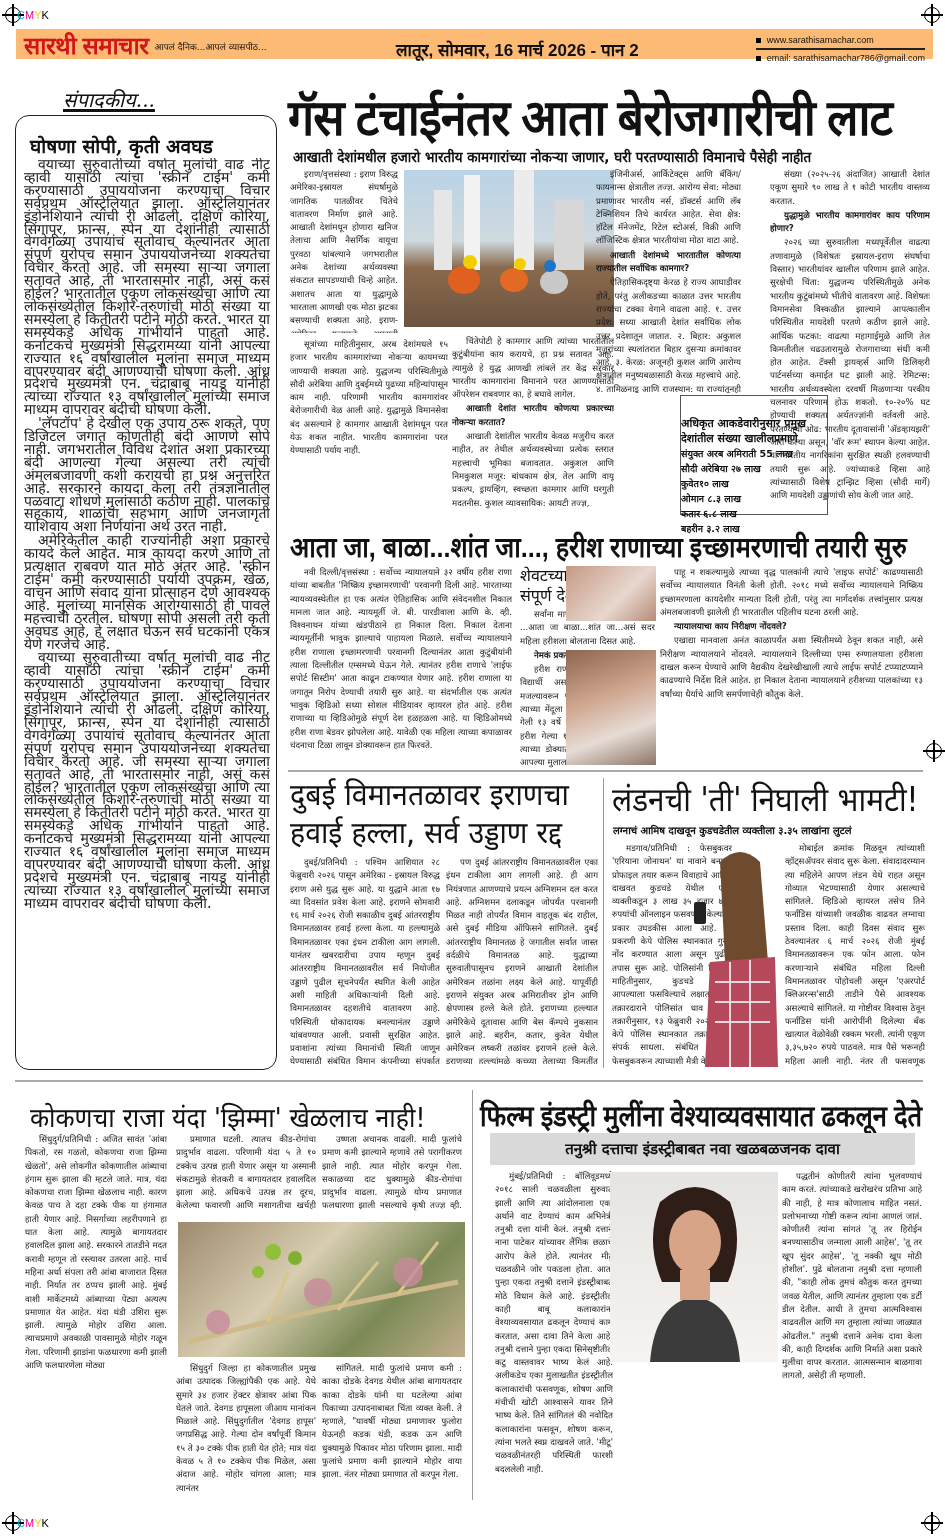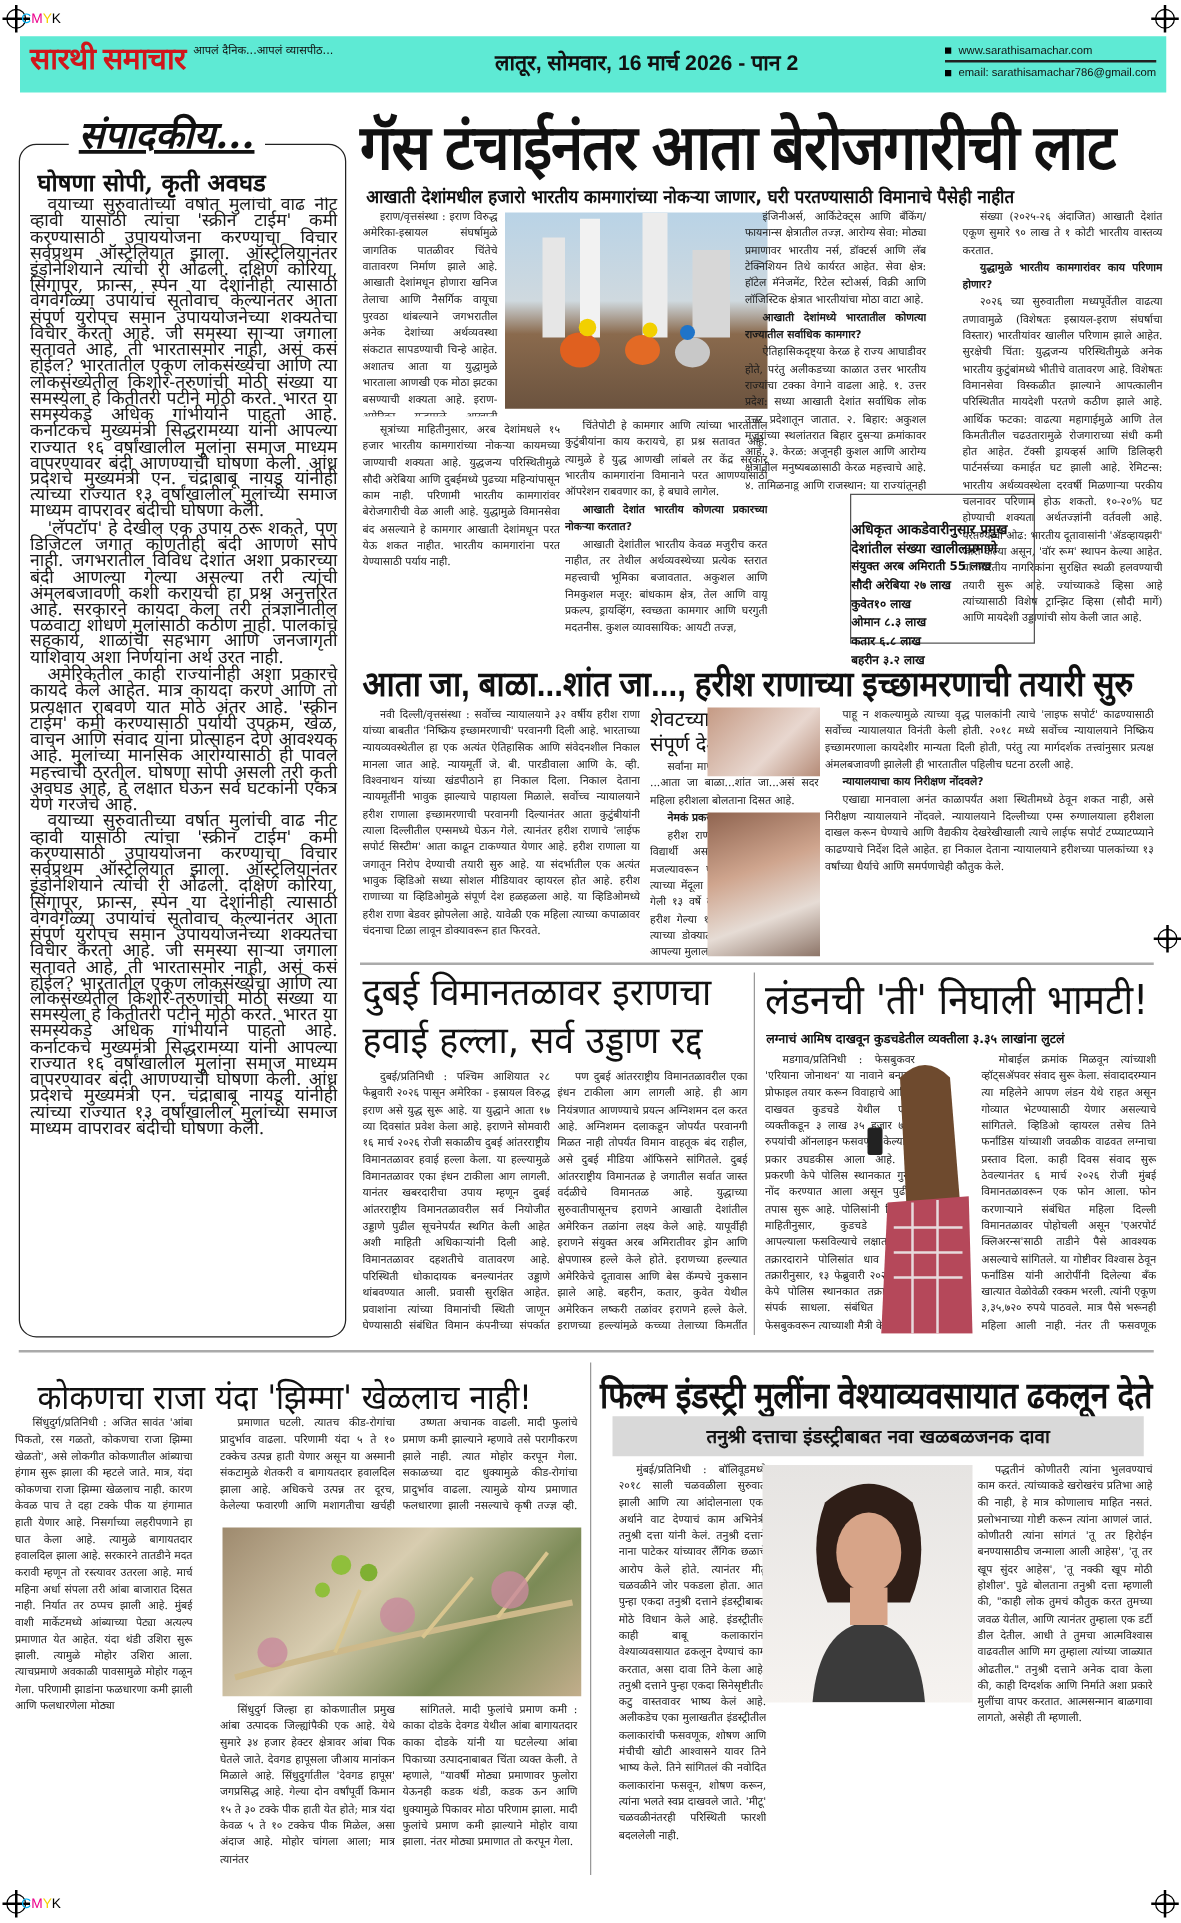--- a/index.html
+++ b/index.html
@@ -3,32 +3,32 @@
 <meta charset="utf-8">
 <style>
 *{box-sizing:border-box;margin:0;padding:0}
 body{width:945px;height:1538px;background:#fff;font-family:"DejaVu Sans",sans-serif;color:#111;position:relative;overflow:hidden}
 .reg{position:absolute;width:22px;height:22px}
 .reg:before{content:"";position:absolute;left:3px;top:3px;width:14px;height:14px;border:1.5px solid #000;border-radius:50%}
 .reg:after{content:"";position:absolute;left:10px;top:0;width:1.5px;height:22px;background:#000}
 .reg i{position:absolute;left:0;top:10px;width:22px;height:1.5px;background:#000}
 .cmyk{position:absolute;font-size:11px;font-family:"Liberation Sans",sans-serif}
 .cmyk .c{color:#00aeef}.cmyk .m{color:#ec008c}.cmyk .y{color:#f5d000}.cmyk .k{color:#000}
-.masthead{position:absolute;left:16px;top:29px;width:917px;height:45px;background:#5eead4;display:flex;padding:0 8px}
+.masthead{position:absolute;left:16px;top:29px;width:917px;height:30px;background:#fdba74;display:flex;align-items:center;padding:0 8px}
 .brand{color:#d0161b;font-weight:bold;font-size:24px;font-family:"Liberation Sans",sans-serif;letter-spacing:-0.5px}
 .tagline{font-size:9px;margin-left:6px;margin-top:4px}
 .dateline{position:absolute;left:380px;top:9px;font-size:17px;font-weight:bold;font-family:"Liberation Sans",sans-serif}
 .contact{position:absolute;right:8px;top:3px;font-size:9px;line-height:16px;font-family:"Liberation Sans",sans-serif}
 .contact div:first-child{border-bottom:2px solid #222}
 .contact span.b{display:inline-block;width:5px;height:5px;background:#000;margin-right:6px}
 .col{position:absolute;font-size:8.6px;line-height:13.3px;text-align:justify;overflow:hidden;color:#1a1a1a;font-family:"DejaVu Serif",serif}
 .col p{text-indent:14px;margin-bottom:1px}
 .col b{font-family:"DejaVu Sans",sans-serif;font-weight:bold}
 .editorial-box{position:absolute;left:15px;top:115px;width:262px;height:955px;border:1.5px solid #222;border-radius:14px}
-.editorial-title{position:absolute;left:55px;top:86px;padding:0 8px;background:#fff;font-size:30px;font-style:italic;font-weight:bold;font-family:"DejaVu Serif",serif;text-decoration:underline;text-decoration-thickness:3px}
+.editorial-title{position:absolute;left:55px;top:86px;padding:0 8px;background:#fff;font-size:20px;font-style:italic;font-weight:normal;font-family:"DejaVu Serif",serif;text-decoration:underline;text-decoration-thickness:3px}
 .ed-head{position:absolute;left:30px;top:133px;font-size:19px;font-weight:bold;font-family:"DejaVu Serif",serif}
 .headline{position:absolute;font-weight:bold;font-family:"Liberation Sans",sans-serif;white-space:nowrap;color:#111}
 .photo{position:absolute;overflow:hidden}
 .rule-v{position:absolute;width:1px;background:#999}
 .rule-h{position:absolute;height:1.5px;background:#aaa}
 .infobox{position:absolute;left:680px;top:395px;width:148px;height:120px;border:1px solid #555;text-align:left;font-size:9.5px;line-height:15px;padding-top:20px;font-family:"DejaVu Sans",sans-serif;font-weight:bold}
 .infobox .big{font-size:11px}
 .subbar{position:absolute;left:490px;top:1133px;width:425px;height:32px;background:#d9d9d9;font-size:15px;font-weight:bold;text-align:center;line-height:32px;font-family:"DejaVu Sans",sans-serif}
 </style>
 </head>
@@ -163,21 +163,21 @@
     <rect x="4" y="60" width="12" height="22" rx="2" fill="#222"></rect>
   </svg>
 </div>
 <div class="col" style="left:785px;top:842px;width:140px;height:225px">
     <p>मोबाईल क्रमांक मिळवून त्यांच्याशी व्हॉट्सॲपवर संवाद सुरू केला. संवादादरम्यान त्या महिलेने आपण लंडन येथे राहत असून गोव्यात भेटण्यासाठी येणार असल्याचे सांगितले. व्हिडिओ व्हायरल तसेच तिने फर्नांडिस यांच्याशी जवळीक वाढवत लग्नाचा प्रस्ताव दिला. काही दिवस संवाद सुरू ठेवल्यानंतर ६ मार्च २०२६ रोजी मुंबई विमानतळावरून एक फोन आला. फोन करणाऱ्याने संबंधित महिला दिल्ली विमानतळावर पोहोचली असून 'एअरपोर्ट क्लिअरन्स'साठी ताडीने पैसे आवश्यक असल्याचे सांगितले. या गोष्टीवर विश्वास ठेवून फर्नांडिस यांनी आरोपींनी दिलेल्या बँक खात्यात वेळोवेळी रक्कम भरली. त्यांनी एकूण ३,३५,७२० रुपये पाठवले. मात्र पैसे भरूनही महिला आली नाही. नंतर ती फसवणूक असल्याचे लक्षात येताच त्यांनी पोलिसांत तक्रार केली.</p>
   </div>
 
 <div class="rule-h" style="left:15px;top:1080px;width:908px"></div>
 
 <div class="headline" style="left:30px;top:1098px;font-size:27px;font-weight:normal;font-family:'DejaVu Sans',sans-serif;transform:scaleX(0.92);transform-origin:left">कोकणचा राजा यंदा 'झिम्मा' खेळलाच नाही!</div>
-<div class="col" style="left:12px;top:1133px;width:142px;height:370px">
+<div class="col" style="left:25px;top:1133px;width:142px;height:370px">
     <p>सिंधुदुर्ग/प्रतिनिधी : अजित सावंत 'आंबा पिकतो, रस गळतो, कोकणचा राजा झिम्मा खेळतो', असे लोकगीत कोकणातील आंब्याचा हंगाम सुरू झाला की म्हटले जाते. मात्र, यंदा कोकणचा राजा झिम्मा खेळलाच नाही. कारण केवळ पाच ते दहा टक्के पीक या हंगामात हाती येणार आहे. निसर्गाच्या लहरीपणाने हा घात केला आहे. त्यामुळे बागायतदार हवालदिल झाला आहे. सरकारने तातडीने मदत करावी म्हणून तो रस्त्यावर उतरला आहे. मार्च महिना अर्धा संपला तरी आंबा बाजारात दिसत नाही. निर्यात तर ठप्पच झाली आहे. मुंबई वाशी मार्केटमध्ये आंब्याच्या पेट्या अत्यल्प प्रमाणात येत आहेत. यंदा थंडी उशिरा सुरू झाली. त्यामुळे मोहोर उशिरा आला. त्याचप्रमाणे अवकाळी पावसामुळे मोहोर गळून गेला. परिणामी झाडांना फळधारणा कमी झाली आणि फलधारणेला मोठ्या</p>
   </div>
 <div class="col" style="left:176px;top:1133px;width:140px;height:80px">
     <p>प्रमाणात घटली. त्यातच कीड-रोगांचा प्रादुर्भाव वाढला. परिणामी यंदा ५ ते १० टक्केच उत्पन्न हाती येणार असून या अस्मानी संकटामुळे शेतकरी व बागायतदार हवालदिल झाला आहे. अधिकचे उत्पन्न तर दूरच, केलेल्या फवारणी आणि मशागतीचा खर्चही मिळणे दुरापास्त बनले आहे.</p>
   </div>
 <div class="col" style="left:322px;top:1133px;width:140px;height:80px">
     <p>उष्णता अचानक वाढली. मादी फुलांचे प्रमाण कमी झाल्याने म्हणावे तसे परागीकरण झाले नाही. त्यात मोहोर करपून गेला. सकाळच्या दाट धुक्यामुळे कीड-रोगांचा प्रादुर्भाव वाढला. त्यामुळे योग्य प्रमाणात फलधारणा झाली नसल्याचे कृषी तज्ज्ञ व्ही. के. सावंत यांनी</p>
   </div>
 <div class="photo" style="left:178px;top:1222px;width:287px;height:135px;background:linear-gradient(135deg,#9e8a6e,#d8cdb0 40%,#7b8a56 70%,#c2ae8c)">
   <svg width="287" height="135">

